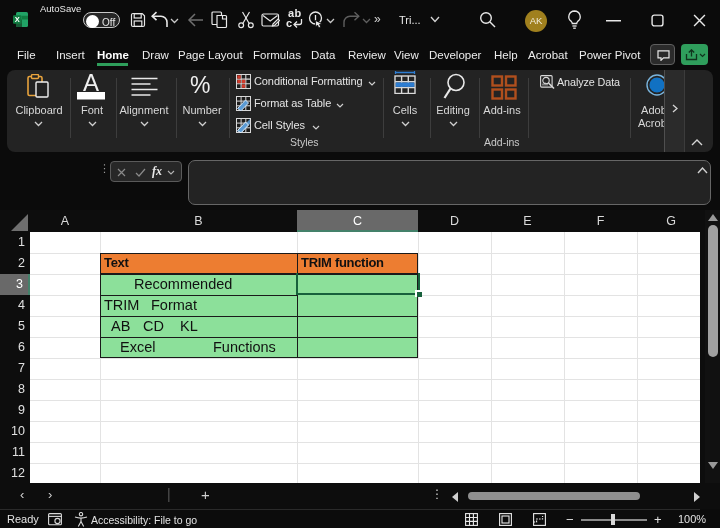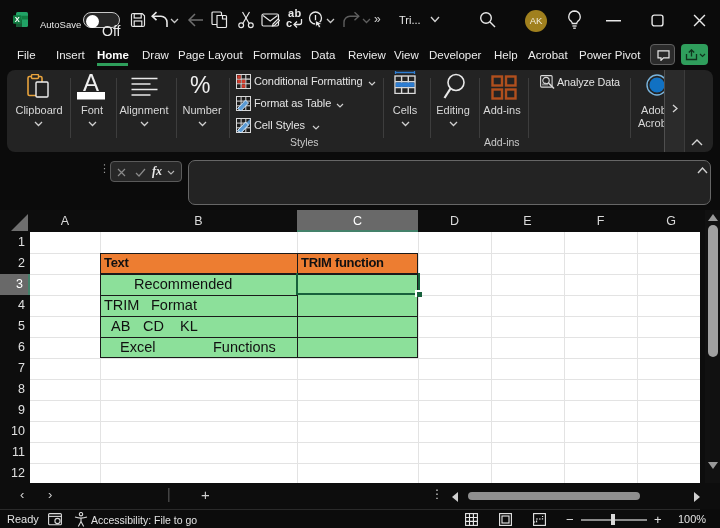--- a/index.html
+++ b/index.html
@@ -45,25 +45,25 @@
 
 <div id="titlebar">
 
   <svg class="abs" style="left:13px; top:12px;" width="15" height="15" viewBox="0 0 15 15">
     <rect x="3" y="0" width="12" height="15" rx="1.5" fill="#21a366"></rect>
     <rect x="3" y="7.5" width="6" height="7.5" fill="#185c37"></rect>
     <rect x="9" y="3.75" width="6" height="3.75" fill="#107c41"></rect>
     <rect x="0" y="3.2" width="8.6" height="8.6" rx="1" fill="#107c41"></rect>
     <text x="4.3" y="10.3" font-size="7.5" font-weight="bold" fill="#fff" text-anchor="middle" font-family="Liberation Sans">X</text>
   </svg>
-  <span class="abs" style="left:40px; top:19px; color:#e8e8e8; font-size:9.5px;">AutoSave</span>
+  <span class="abs" style="left:40px; top:3px; color:#e8e8e8; font-size:9.5px;">AutoSave</span>
 
   <div class="abs" style="left:83px; top:12px; width:37px; height:16px; border:1.3px solid #c8c8c8; border-radius:9px; background:#262626;">
     <div class="abs" style="left:1.5px; top:1.5px; width:13px; height:13px; border-radius:50%; background:#fff;"></div>
-    <span class="abs" style="left:18px; top:10px; color:#e8e8e8; font-size:14px;">Off</span>
+    <span class="abs" style="left:18px; top:4px; color:#e8e8e8; font-size:10px;">Off</span>
   </div>
 
   <svg class="abs" style="left:130px; top:12px;" width="16" height="16" viewBox="0 0 16 16" fill="none" stroke="#e8e8e8" stroke-width="1.2">
     <path d="M1.5 3 a1.5 1.5 0 0 1 1.5-1.5 h9.2 l2.3 2.3 v9.2 a1.5 1.5 0 0 1-1.5 1.5 h-10 a1.5 1.5 0 0 1-1.5-1.5 z"></path>
     <rect x="4.2" y="1.8" width="7" height="4.2"></rect>
     <rect x="4.2" y="9" width="7.6" height="5.3"></rect>
   </svg>
 
   <svg class="abs" style="left:150px; top:11px;" width="18" height="18" viewBox="0 0 18 18" fill="none" stroke="#e8e8e8" stroke-width="1.6">
     <path d="M2.2 5.2 h8.8 a6 6 0 0 1 6 6 V16"></path>

